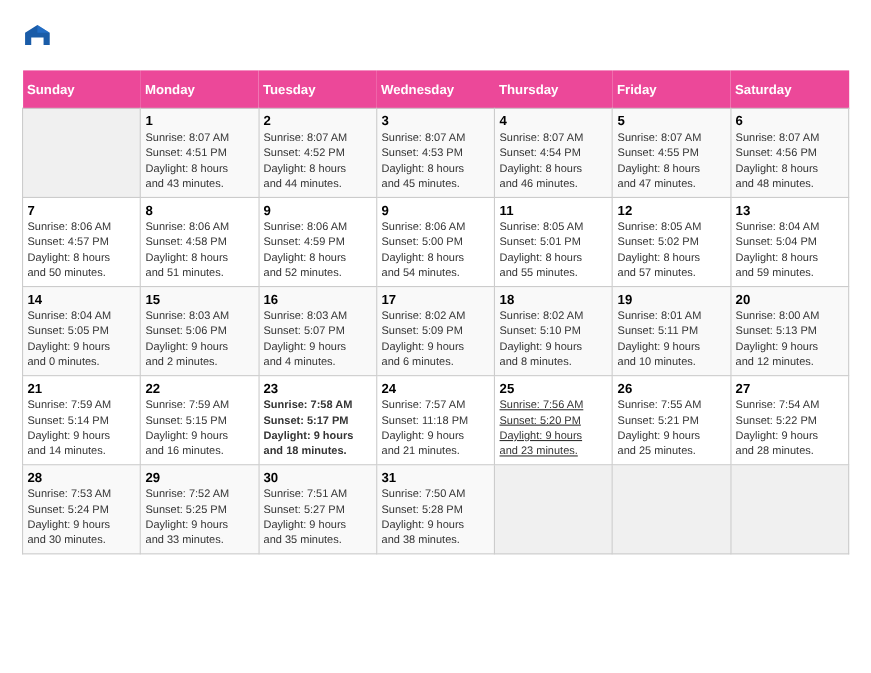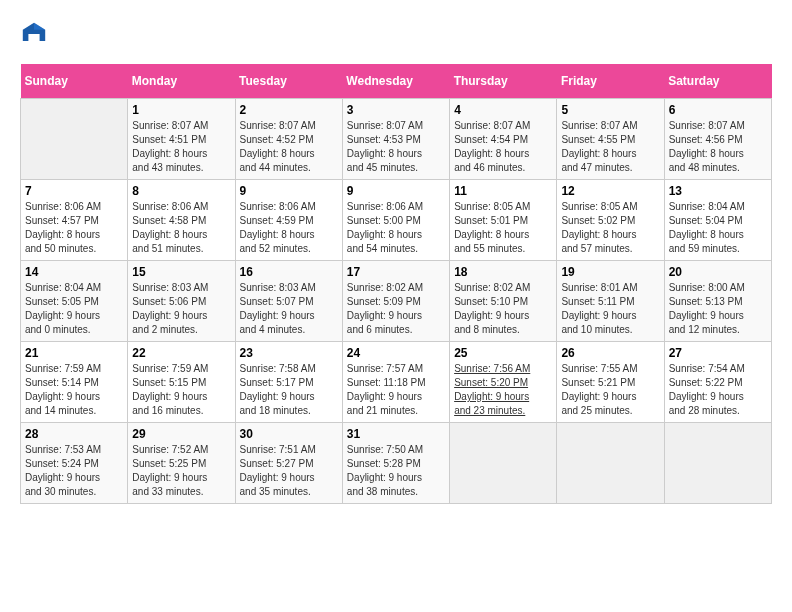--- a/index.html
+++ b/index.html
@@ -276,21 +276,21 @@
         </td>
         <td>
           <span class="day-number">22</span>
           <div class="day-details" style="white-space: pre-line;">Sunrise: 7:59 AM
 Sunset: 5:15 PM
 Daylight: 9 hours
 and 16 minutes.</div>
         </td>
         <td>
           <span class="day-number">23</span>
-          <div class="day-details" style="white-space: pre-line;">Sunrise: 7:58 AM
+          <div class="day-details" style="white-space: pre-line; font-weight: bold;">Sunrise: 7:58 AM
 Sunset: 5:17 PM
 Daylight: 9 hours
 and 18 minutes.</div>
         </td>
         <td>
           <span class="day-number">24</span>
           <div class="day-details" style="white-space: pre-line;">Sunrise: 7:57 AM
 Sunset: 11:18 PM
 Daylight: 9 hours
 and 21 minutes.</div>

